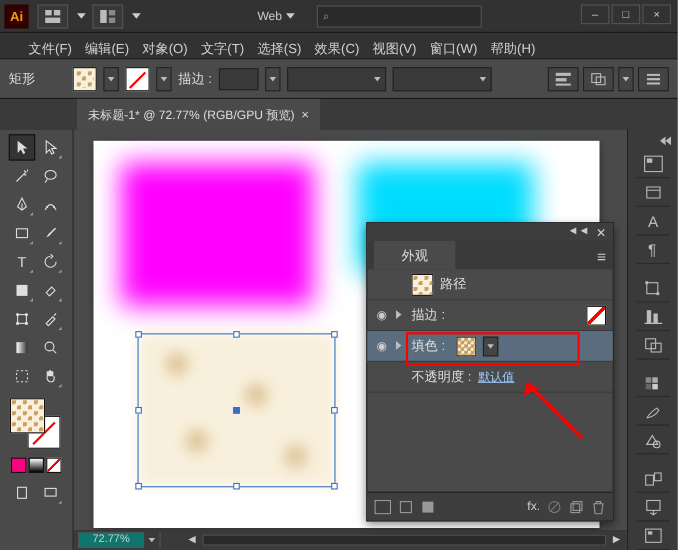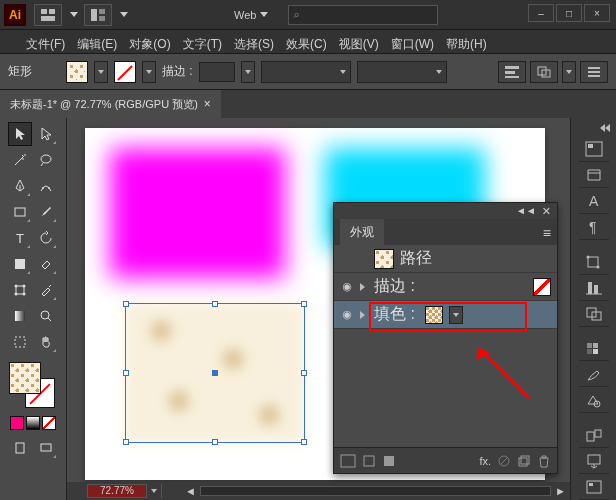--- a/index.html
+++ b/index.html
@@ -29,21 +29,21 @@
 .pattern-dots { position: absolute; inset: 2px; background-image: radial-gradient(circle at 25% 25%, #c9a060 2px, transparent 2px), radial-gradient(circle at 75% 75%, #c9a060 2px, transparent 2px); background-size: 10px 10px; }
 .swatch-none { width: 22px; height: 22px; background: #fff; border: 1px solid #111; position: relative; }
 .swatch-none::after { content: ""; position: absolute; left: 0; right: 0; top: 50%; border-top: 2px solid #f00; transform: rotate(-45deg); }
 .drop-small { width: 14px; height: 22px; border: 1px solid #222; background: #444; display: flex; align-items: center; justify-content: center; }
 .stroke-input { width: 36px; height: 20px; background: #3a3a3a; border: 1px solid #222; }
 .long-drop { width: 90px; height: 22px; background: #3a3a3a; border: 1px solid #222; display: flex; align-items: center; justify-content: flex-end; padding-right: 4px; }
 .icon-box { width: 28px; height: 22px; border: 1px solid #222; background: #444; display: flex; align-items: center; justify-content: center; }
 .ctrl-right { margin-left: auto; display: flex; gap: 4px; }
 
 
-.doctabs { height: 28px; background: #3a3a3a; display: flex; }
+.doctabs { height: 28px; background: #3a3a3a; display: flex; padding-left: 70px; }
 .doctab { padding: 6px 10px; background: #4a4a4a; display: flex; align-items: center; font-size: 11px; color: #ddd; }
 .tab-close { margin-left: 6px; font-size: 12px; }
 
 
 .main { position: relative; height: 382px; }
 
 
 .toolbox { position: absolute; left: 0; top: 0; width: 67px; height: 382px; background: #4a4a4a; border-right: 1px solid #222; display: flex; flex-direction: column; align-items: center; padding-top: 4px; }
 .tool-row { display: flex; gap: 2px; margin-bottom: 2px; }
 .tool { width: 24px; height: 24px; background: #4a4a4a; display: flex; align-items: center; justify-content: center; border: 1px solid transparent; position: relative; }
@@ -73,46 +73,46 @@
 .sel-bounds { position: absolute; inset: 0; border: 1px solid #3870c4; }
 .handle { position: absolute; width: 6px; height: 6px; background: #fff; border: 1px solid #3870c4; }
 .h-tl { left: -3px; top: -3px; } .h-tc { left: 50%; top: -3px; margin-left: -3px; } .h-tr { right: -3px; top: -3px; }
 .h-ml { left: -3px; top: 50%; margin-top: -3px; } .h-mc { left: 50%; top: 50%; margin: -3px 0 0 -3px; background: #3870c4; } .h-mr { right: -3px; top: 50%; margin-top: -3px; }
 .h-bl { left: -3px; bottom: -3px; } .h-bc { left: 50%; bottom: -3px; margin-left: -3px; } .h-br { right: -3px; bottom: -3px; }
 
 
 .appearance-panel { position: absolute; left: 333px; top: 202px; width: 225px; height: 272px; background: #4a4a4a; border: 1px solid #222; box-shadow: 0 3px 8px rgba(0,0,0,0.5); }
 .panel-header { height: 16px; display: flex; justify-content: flex-end; padding: 2px 6px; gap: 6px; background: #3e3e3e; }
 .panel-tabs { height: 26px; background: #3a3a3a; display: flex; align-items: stretch; padding-left: 6px; }
-.panel-tab { padding: 5px 10px; background: #4a4a4a; font-size: 12px; color: #ddd; font-family: Liberation Mono, monospace; }
+.panel-tab { padding: 5px 25px; background: #4a4a4a; font-size: 12px; color: #ddd; font-family: Liberation Mono, monospace; }
 .panel-menu { margin-left: auto; padding: 6px; font-size: 14px; }
 .panel-body { padding: 0; }
 .app-row { display: flex; align-items: center; height: 28px; padding: 0 6px; gap: 6px; border-bottom: 1px solid #3a3a3a; }
 .app-row.selected { background: #5a6d7e; }
 .eye { width: 14px; text-align: center; font-size: 11px; }
 .disc-tri { width: 8px; }
 .app-thumb { width: 20px; height: 20px; background: #f8f0dc; border: 1px solid #111; position: relative; }
-.app-label { flex: 1; font-size: 16px; color: #ddd; }
+.app-label { flex: 1; font-size: 12px; color: #ddd; }
 .app-swatch { width: 18px; height: 18px; border: 1px solid #111; position: relative; }
 .app-swatch.none { background: #fff; }
 .app-swatch.none::after { content: ""; position: absolute; inset: 0; background: linear-gradient(to top left, transparent 42%, #f00 42%, #f00 58%, transparent 58%); }
 .red-highlight { position: absolute; border: 2px solid #ff0000; pointer-events: none; }
 .red-arrow { position: absolute; pointer-events: none; }
 .row-drop { width: 14px; height: 18px; border: 1px solid #222; background: #444; display: flex; align-items: center; justify-content: center; }
 .panel-footer { position: absolute; bottom: 0; left: 0; right: 0; height: 26px; background: #3e3e3e; display: flex; align-items: center; padding: 0 6px; gap: 6px; border-top: 1px solid #222; }
 .footer-spacer { flex: 1; }
 
 
 .rightstrip { position: absolute; right: 0; top: 0; width: 46px; height: 382px; background: #3a3a3a; border-left: 1px solid #222; display: flex; flex-direction: column; align-items: center; padding-top: 6px; gap: 2px; }
 .rs-icon { width: 30px; height: 28px; display: flex; align-items: center; justify-content: center; border-bottom: 1px solid #2a2a2a; color: #bbb; }
 .rs-collapse { height: 14px; width: 100%; display: flex; justify-content: flex-end; padding-right: 6px; }
 
 
 .statusbar { position: absolute; left: 67px; right: 46px; bottom: 0; height: 18px; background: #3a3a3a; display: flex; align-items: center; padding: 0 4px; gap: 4px; font-size: 10px; }
-.zoom-box { width: 60px; height: 14px; background: #7f1d1d; border: 1px solid #555; text-align: center; margin-left: 16px; }
+.zoom-box { width: 60px; height: 14px; background: #0f766e; border: 1px solid #555; text-align: center; }
 
 .tri-r { width: 0; height: 0; border-top: 4px solid transparent; border-bottom: 4px solid transparent; border-left: 5px solid #bbb; display: inline-block; }
 .tri-d { width: 0; height: 0; border-left: 3px solid transparent; border-right: 3px solid transparent; border-top: 4px solid #bbb; display: inline-block; }
 
 svg { display: block; }
 </style>
 </head>
 <body>
 
 <div class="topbar">
@@ -532,20 +532,26 @@
       <span class="disc-tri"><span class="tri-r"></span></span>
       <span class="app-label" style="flex:0 0 auto;margin-right:4px">填色 :</span>
       <div class="app-swatch" style="background:#f8f0dc">
           <div class="pattern-dots" style="inset:0;background-size:6px 6px"></div>
         </div>
       <div class="row-drop">
           <span class="tri-d"></span>
         </div>
       <div style="flex:1"></div>
     </div>
+    <div class="app-row">
+      <div style="width:14px"></div>
+      <div style="width:8px"></div>
+      <span class="app-label" style="flex:0 0 auto">不透明度 :</span>
+      <span style="text-decoration:underline;color:#9cf">默认值</span>
+    </div>
   </div>
 
   <div class="red-highlight" style="left:35px;top:99px;width:158px;height:30px"></div>
 
   <svg class="red-arrow" style="left:130px;top:135px" width="80" height="70">
     <path d="M65 60 L15 10" stroke="#ff0000" stroke-width="3" fill="none"></path>
     <path d="M15 10 L12 22 L26 15 Z" fill="#ff0000"></path>
   </svg>
   <div class="panel-footer">
     <span>

